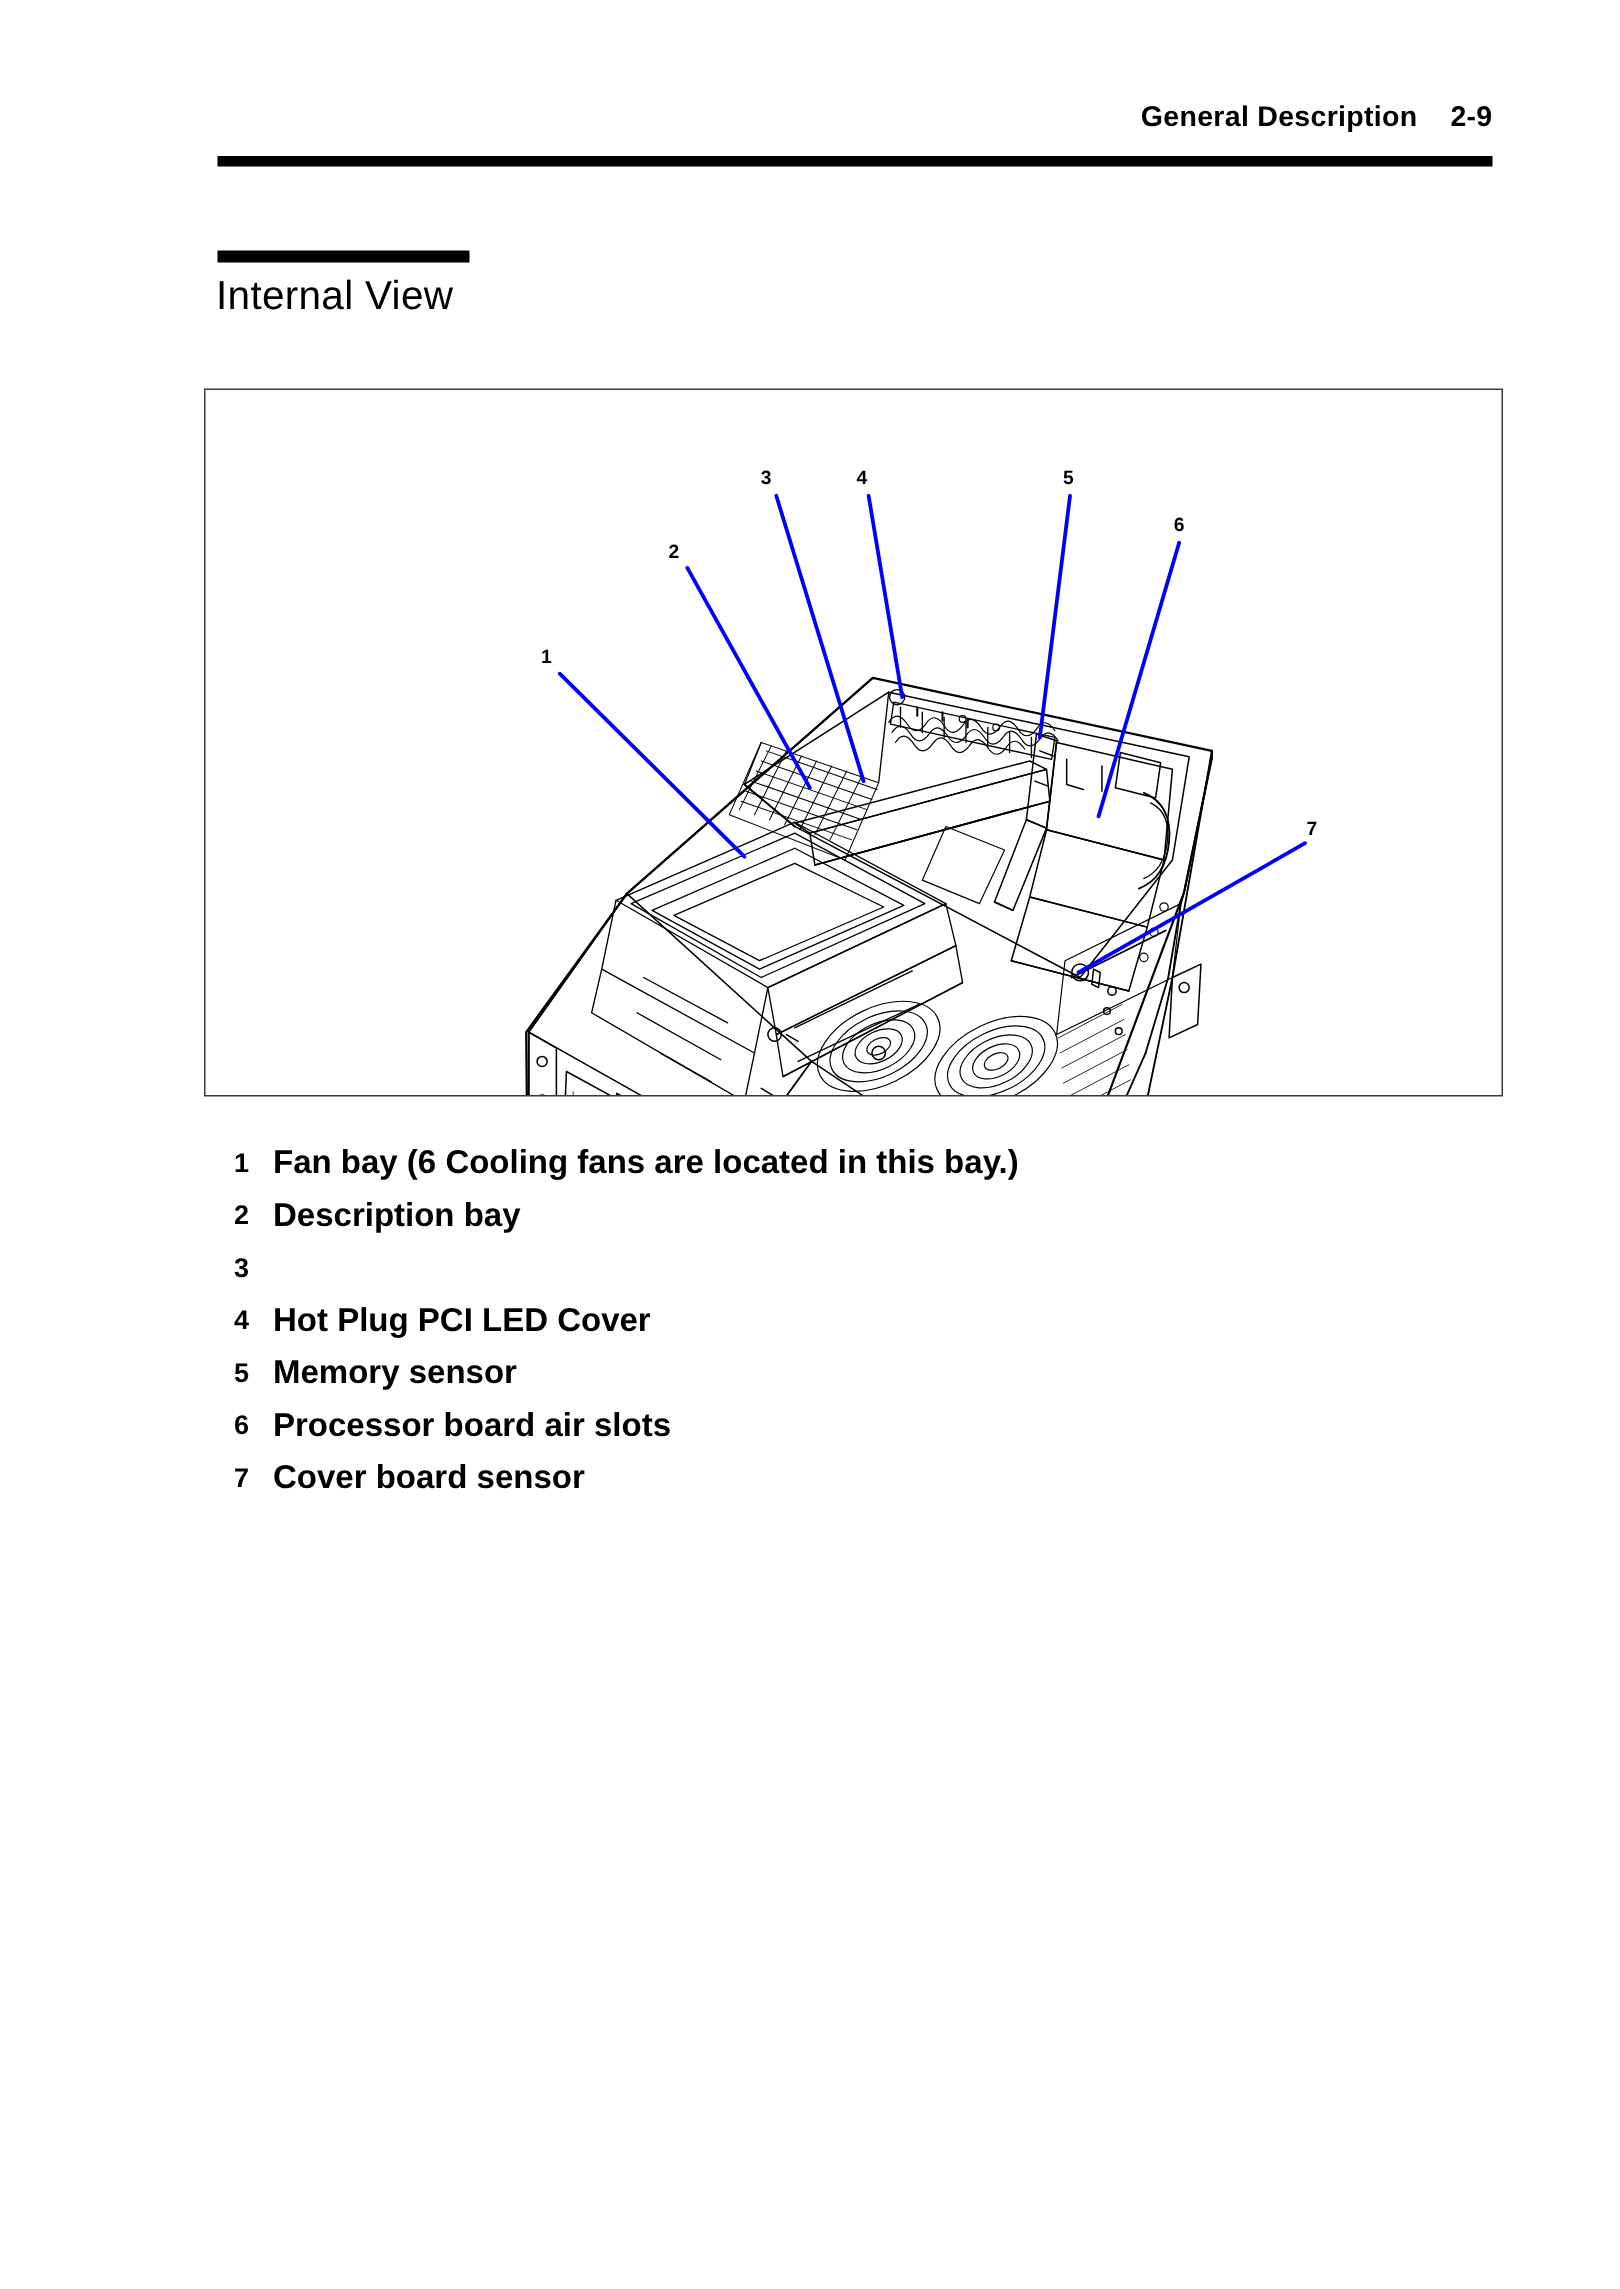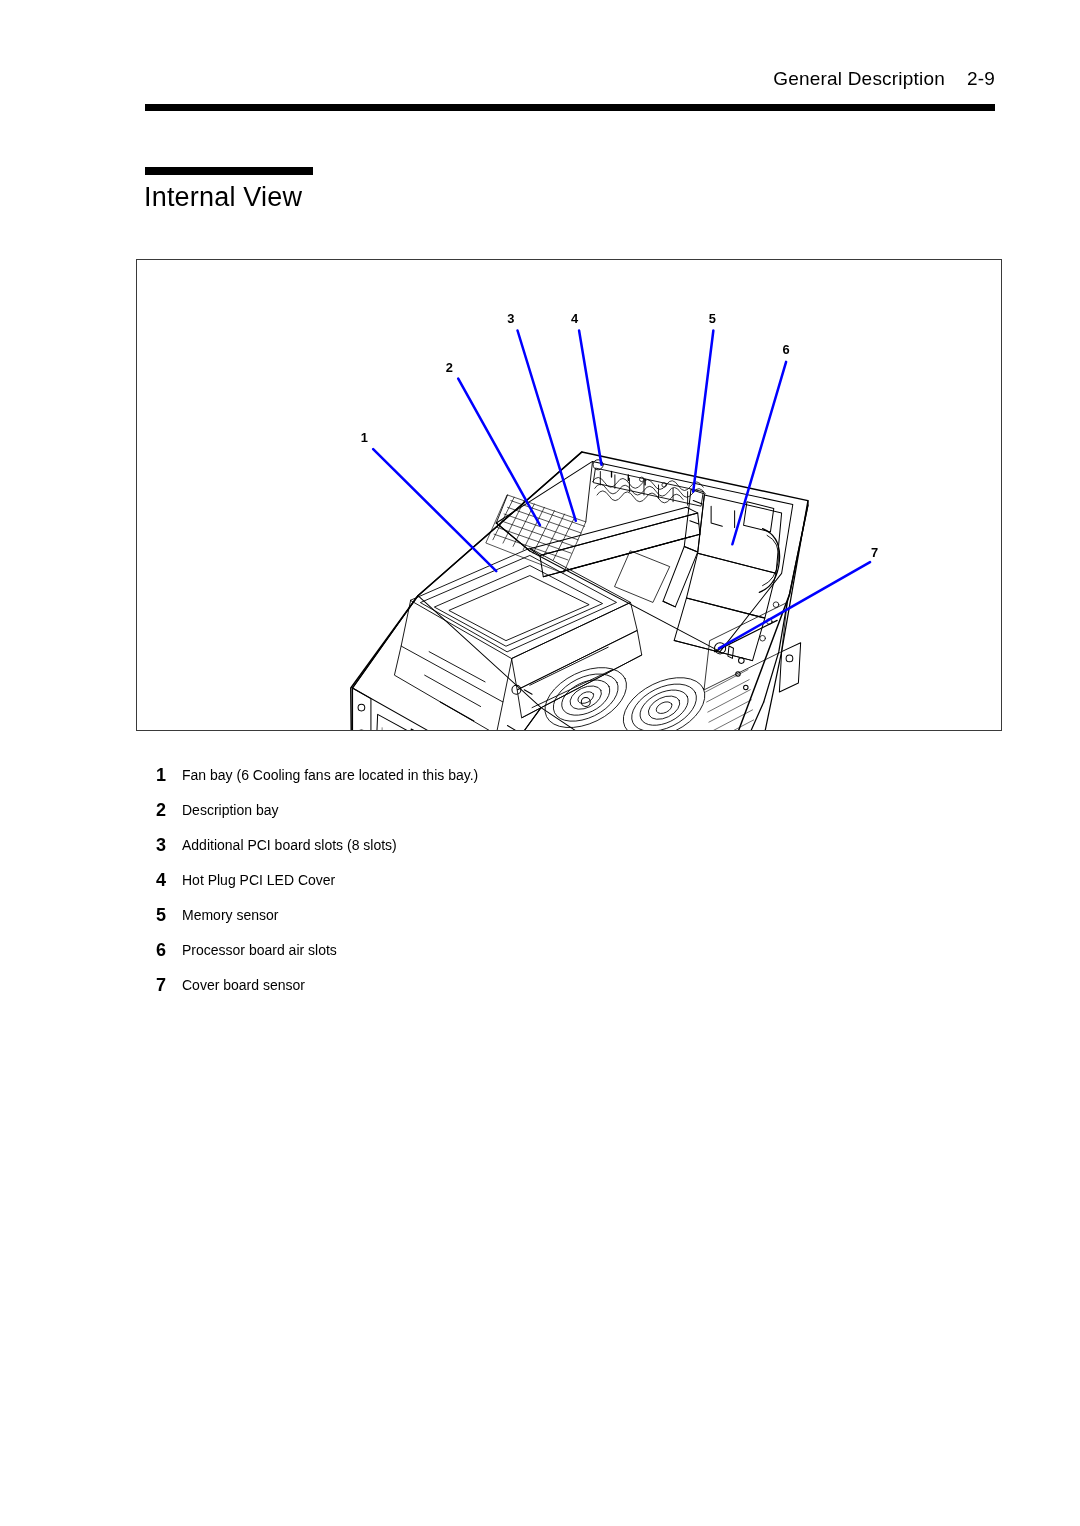--- a/index.html
+++ b/index.html
@@ -20,22 +20,22 @@
   #page-header {
     position: absolute;
     left: 145px;
     top: 68px;
     width: 850px;
     text-align: right;
     font-size: 19px;
     letter-spacing: 0.2px;
     white-space: nowrap;
   }
-  #page-header .hdr-title { font-weight: 400; }
-  #page-header .hdr-folio { font-weight: 400; margin-left: 22px; }
+  #page-header .hdr-title { font-weight: 700; }
+  #page-header .hdr-folio { font-weight: 700; margin-left: 22px; }
 
   #header-rule {
     position: absolute;
     left: 145px;
     top: 104px;
     width: 850px;
     height: 7px;
     background: #000000;
   }
 
@@ -92,22 +92,22 @@
   }
   .legend-num {
     width: 46px;
     padding-left: 20px;
     box-sizing: border-box;
     font-size: 18px;
     font-weight: 700;
     line-height: 26px;
   }
   .legend-label {
-    font-size: 14px;
-    font-weight: 400;
+    font-size: 22px;
+    font-weight: 700;
     line-height: 26px;
     white-space: nowrap;
   }
 </style>
 </head>
 <body>
 
 <div id="page-header">
   <span class="hdr-title">General Description</span><span class="hdr-folio">2-9</span>
 </div>
@@ -390,21 +390,20 @@
   <div class="legend-row">
     <span class="legend-num">1</span>
     <span class="legend-label">Fan bay (6 Cooling fans are located in this bay.)</span>
   </div>
   <div class="legend-row">
     <span class="legend-num">2</span>
     <span class="legend-label">Description bay</span>
   </div>
   <div class="legend-row">
     <span class="legend-num">3</span>
-    <span class="legend-label">Additional PCI board slots (8 slots)</span>
   </div>
   <div class="legend-row">
     <span class="legend-num">4</span>
     <span class="legend-label">Hot Plug PCI LED Cover</span>
   </div>
   <div class="legend-row">
     <span class="legend-num">5</span>
     <span class="legend-label">Memory sensor</span>
   </div>
   <div class="legend-row">

